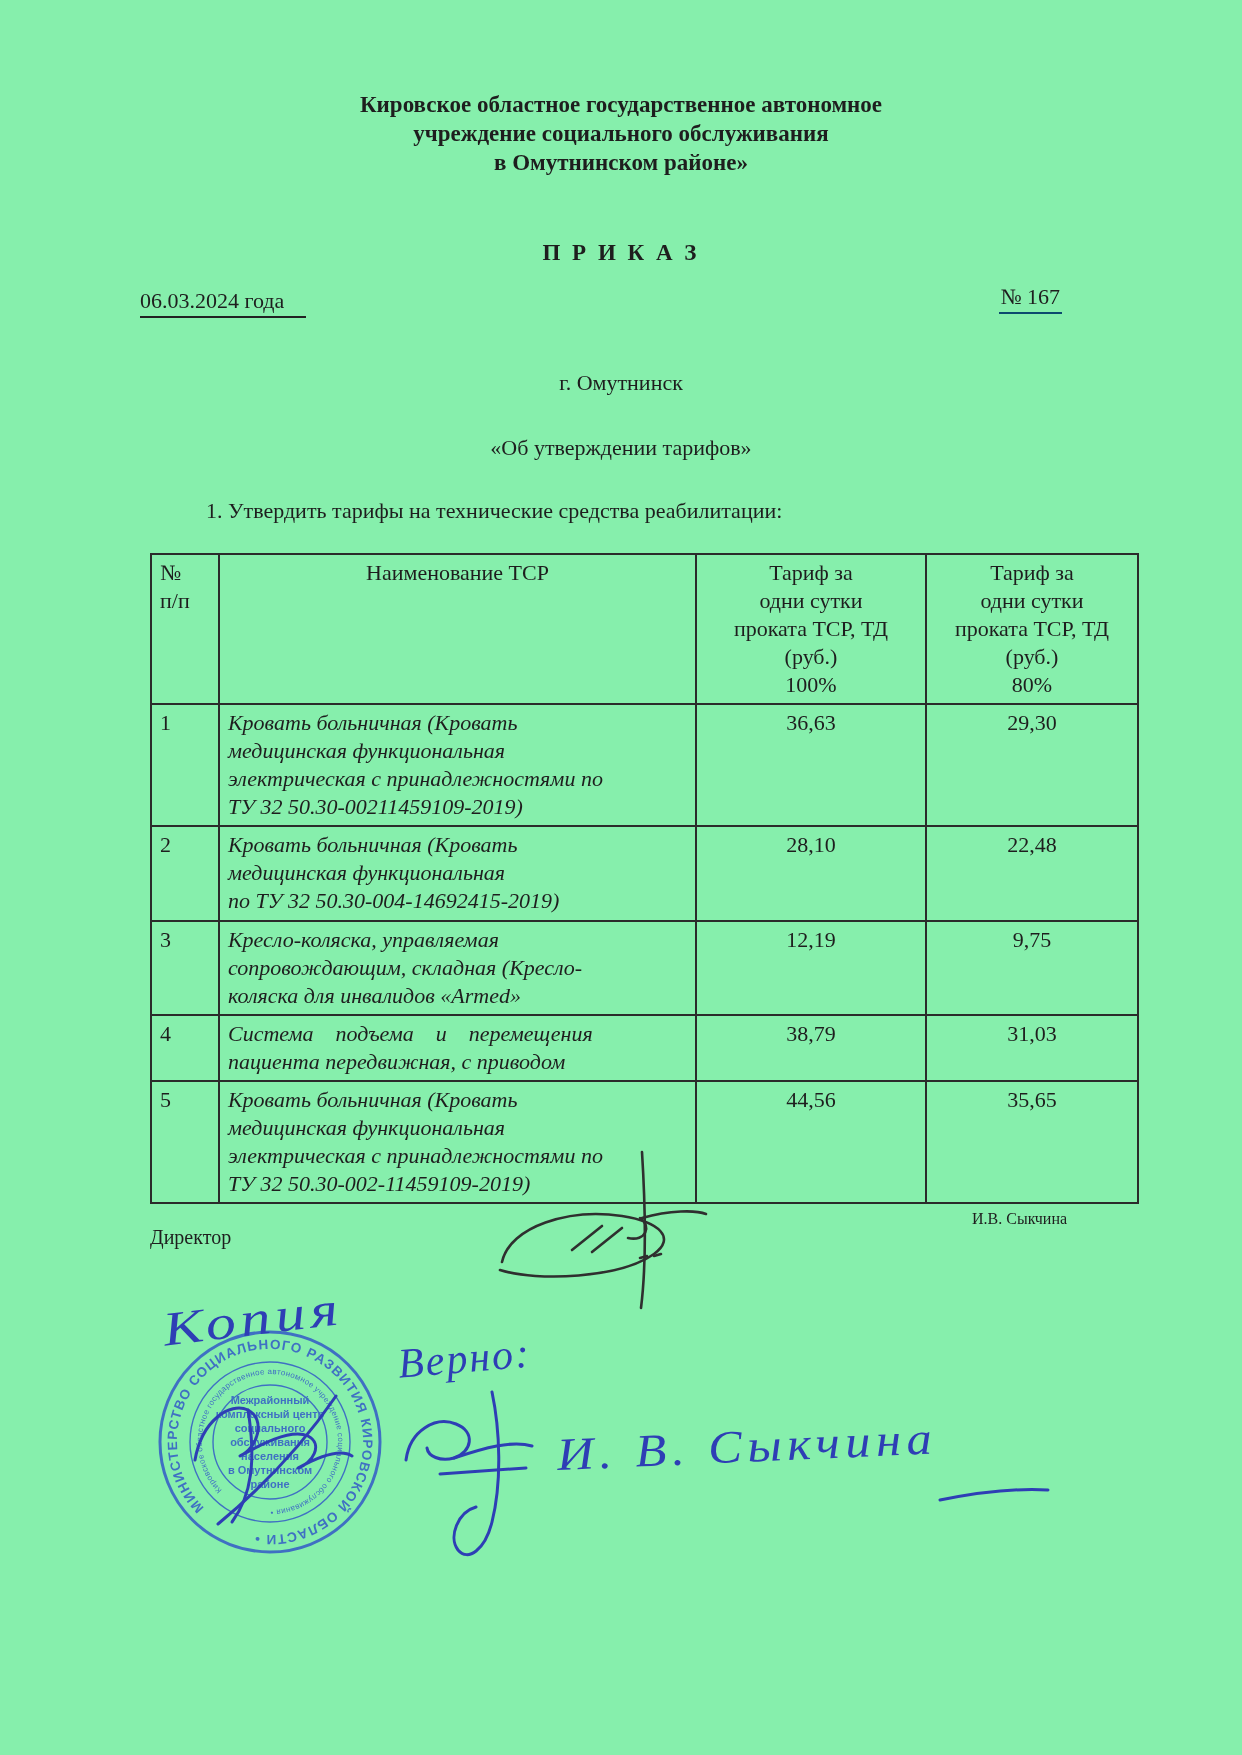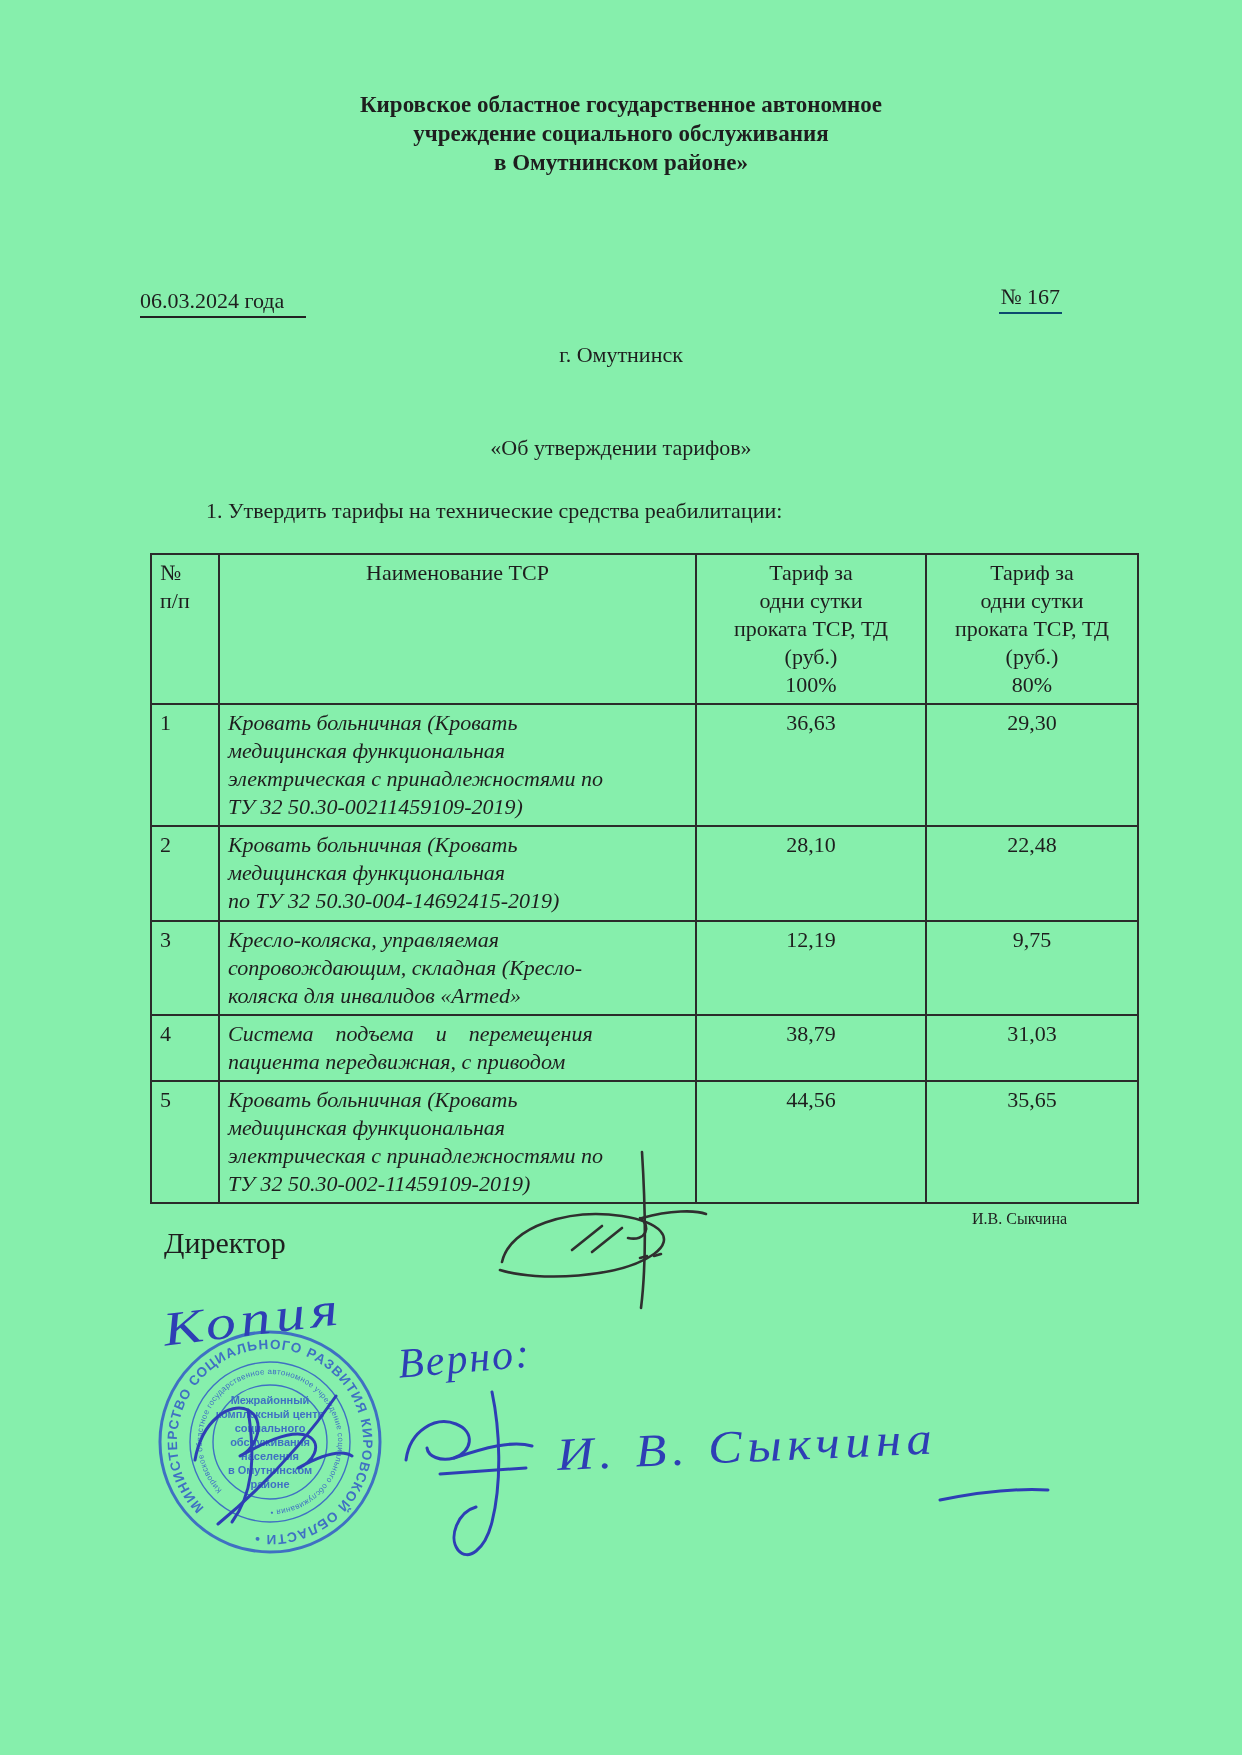--- a/index.html
+++ b/index.html
@@ -12,42 +12,42 @@
   [data-name]{box-sizing:border-box;}
 
   
   .org{position:absolute;top:90px;left:0;width:100%;text-align:center;
        font-weight:bold;font-size:23px;line-height:29px;}
   .prikaz{position:absolute;top:240px;left:0;width:100%;text-align:center;
           font-weight:bold;font-size:23px;letter-spacing:3px;}
   .meta-row{position:absolute;top:288px;left:0;width:100%;font-size:22px;}
   .meta-date{position:absolute;left:140px;top:0;border-bottom:2px solid #222;padding:0 22px 2px 0;}
   .meta-num{position:absolute;right:180px;top:-4px;border-bottom:2px solid #0c4a6e;padding:0 2px 2px 2px;}
-  .city{position:absolute;top:342px;left:0;width:100%;text-align:center;font-size:22px;}
+  .city{position:absolute;top:370px;left:0;width:100%;text-align:center;font-size:22px;}
   .subject{position:absolute;top:435px;left:0;width:100%;text-align:center;font-size:22px;}
   .item{position:absolute;top:498px;left:150px;width:900px;margin:0;
         font-size:22px;text-indent:56px;}
 
   
   table.tariff{position:absolute;top:553px;left:150px;width:987px;
         border-collapse:collapse;table-layout:fixed;font-size:22px;line-height:28px;}
   table.tariff th,table.tariff td{border:2px solid #2b2b2b;vertical-align:top;
         font-weight:normal;padding:4px 8px;}
   table.tariff thead tr{height:150px;}
   th.c-num{white-space:pre-line;text-align:left;padding-left:10px;}
   th.c-t{white-space:pre-line;text-align:center;}
   th.c-name{text-align:center;}
   td.cell-num{text-align:left;padding-left:14px;}
   td.cell-name{white-space:pre-wrap;text-align:left;padding-left:16px;font-style:italic;}
   td.cell-val{text-align:center;}
   tr.r1{height:120px;} tr.r2{height:95px;} tr.r3{height:85px;}
   tr.r4{height:59px;}  tr.r5{height:119px;}
 
   
-  .director{position:absolute;top:1226px;left:150px;font-size:30px;margin-left:14px;}
+  .director{position:absolute;top:1226px;left:150px;font-size:20px;}
   .director-name{position:absolute;top:1210px;left:972px;font-size:16px;}
 
   
   .stamp{position:absolute;left:154px;top:1326px;width:232px;height:232px;z-index:1;opacity:.92;}
   .stamp circle{fill:none;stroke:var(--stamp-blue,#3a66c5);}
   .st-outer{font-family:"Liberation Sans","DejaVu Sans",sans-serif;font-weight:bold;
             font-size:13.5px;letter-spacing:1.1px;fill:var(--stamp-blue,#3a66c5);}
   .st-inner{font-family:"Liberation Sans","DejaVu Sans",sans-serif;
             font-size:8px;letter-spacing:.3px;fill:var(--stamp-blue,#3a66c5);}
   .st-center{font-family:"Liberation Sans","DejaVu Sans",sans-serif;font-weight:bold;
@@ -72,20 +72,21 @@
 <body>
 
 <div class="page" data-name="document-page">
 
   <div class="org" data-name="org-header">
     <div data-name="org-line">Кировское областное государственное автономное</div>
     <div data-name="org-line">учреждение социального обслуживания</div>
     <div data-name="org-line">в Омутнинском районе»</div>
   </div>
 
+  <div class="prikaz" data-name="order-title">П Р И К А З</div>
 
   <div class="meta-row" data-name="meta-row">
     <span class="meta-date" data-name="order-date">06.03.2024 года</span>
     <span class="meta-num" data-name="order-number">№ 167</span>
   </div>
 
   <div class="city" data-name="city">г. Омутнинск</div>
   <div class="subject" data-name="subject-line">«Об утверждении тарифов»</div>
 
   <p class="item" data-name="order-item-1">1. Утвердить тарифы на технические средства реабилитации:</p>

